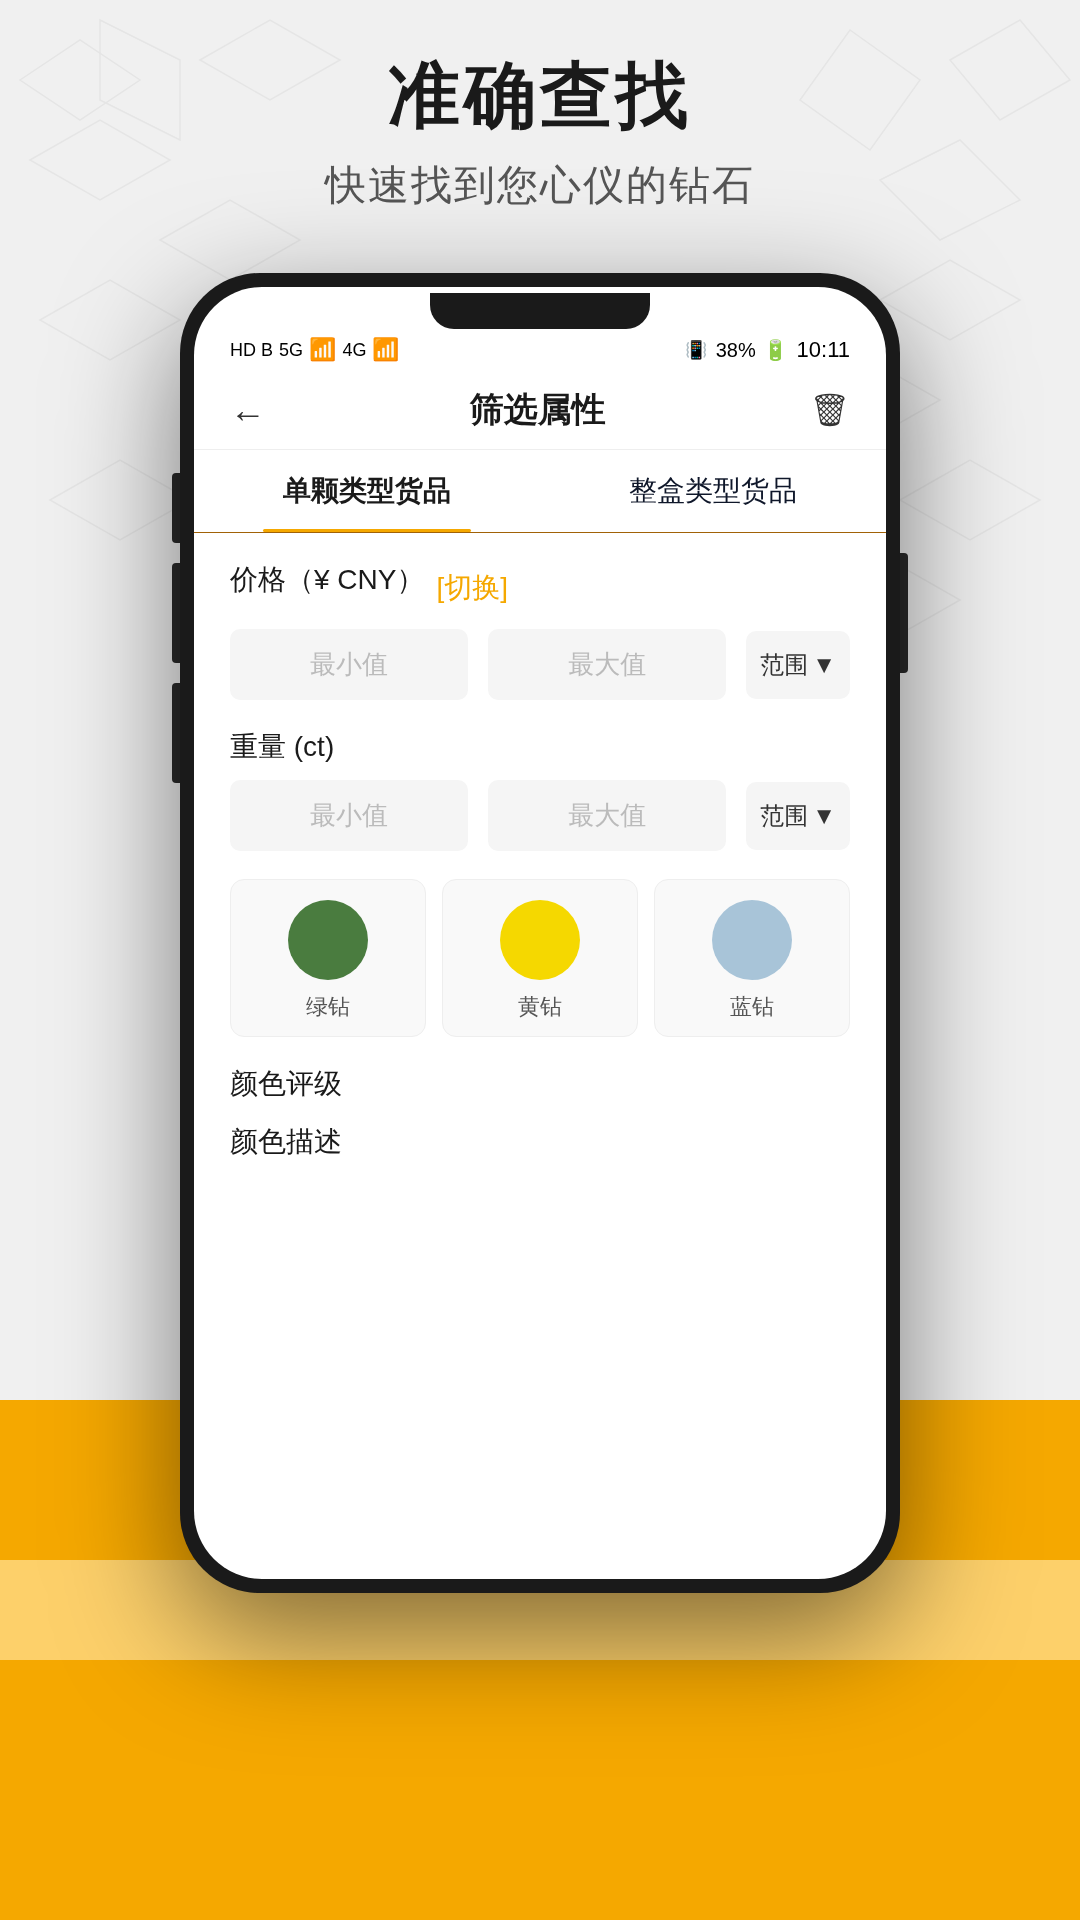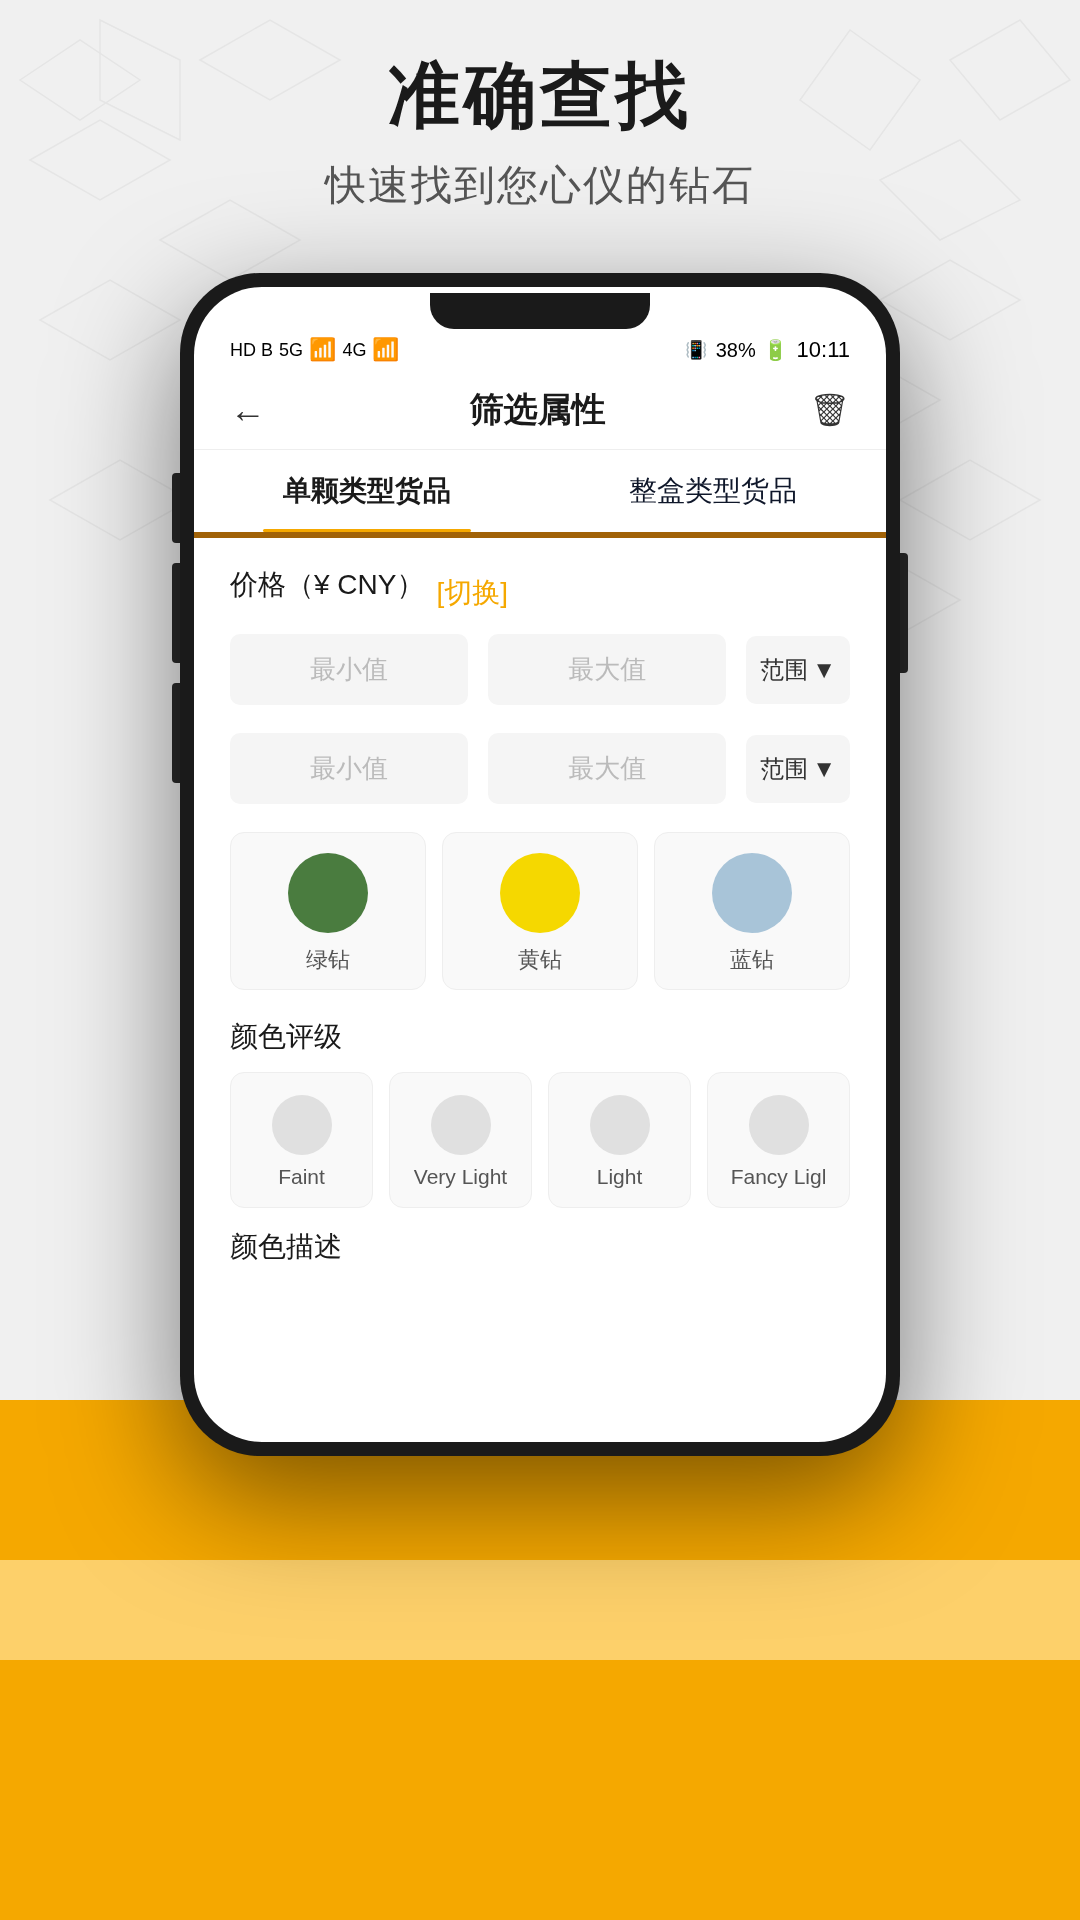--- a/index.html
+++ b/index.html
@@ -80,21 +80,21 @@
       color: #555;
       margin-top: 20px;
       font-weight: 400;
       letter-spacing: 2px;
     }
 
     
     .phone-mockup {
       position: relative;
       width: 720px;
-      height: 1183px;
+      height: 1320px;
       margin-top: 20px;
     }
 
     .phone-frame {
       position: absolute;
       top: 0; left: 0;
       width: 100%; height: 100%;
       background: #1a1a1a;
       border-radius: 80px;
       box-shadow: 0 40px 120px rgba(0,0,0,0.5);
@@ -207,21 +207,21 @@
     }
 
     .trash-icon {
       font-size: 32px;
       color: #333;
     }
 
     
     .tabs {
       display: flex;
-      border-bottom: 6px solid #a16207;
+      border-bottom: 1px solid #a16207;
     }
 
     .tab {
       flex: 1;
       text-align: center;
       padding: 22px 0;
       font-size: 28px;
       color: #0f172a;
       position: relative;
     }
@@ -457,20 +457,23 @@
                 <span style="color:#bbb;">最大值</span>
               </div>
               <div class="range-dropdown">
                 <span>范围</span>
                 <span>▼</span>
               </div>
             </div>
           </div>
 
           <div style="margin-bottom:8px;">
+            <div style="margin-bottom:14px;">
+              <span class="section-label">重量 (ct)</span>
+            </div>
             <div class="input-row">
               <div class="input-field">
                 <span style="color:#bbb;">最小值</span>
               </div>
               <div class="input-field">
                 <span style="color:#bbb;">最大值</span>
               </div>
               <div class="range-dropdown">
                 <span>范围</span>
                 <span>▼</span>
@@ -492,38 +495,20 @@
                 <div class="color-circle" style="background:#A8C4D8;"></div>
                 <span class="color-label">蓝钻</span>
               </div>
             </div>
           </div>
 
           <div class="grade-section">
             <div style="margin-bottom:16px;">
               <span class="section-label">颜色评级</span>
             </div>
-            <div class="grade-grid">
-              <div class="grade-card">
-                <div class="grade-circle"></div>
-                <span class="grade-label">Faint</span>
-              </div>
-              <div class="grade-card">
-                <div class="grade-circle"></div>
-                <span class="grade-label">Very Light</span>
-              </div>
-              <div class="grade-card">
-                <div class="grade-circle"></div>
-                <span class="grade-label">Light</span>
-              </div>
-              <div class="grade-card">
-                <div class="grade-circle"></div>
-                <span class="grade-label">Fancy Ligl</span>
-              </div>
-            </div>
           </div>
 
           <div>
             <span class="section-label">颜色描述</span>
           </div>
 
         </div>
 
       </div>
     </div>

